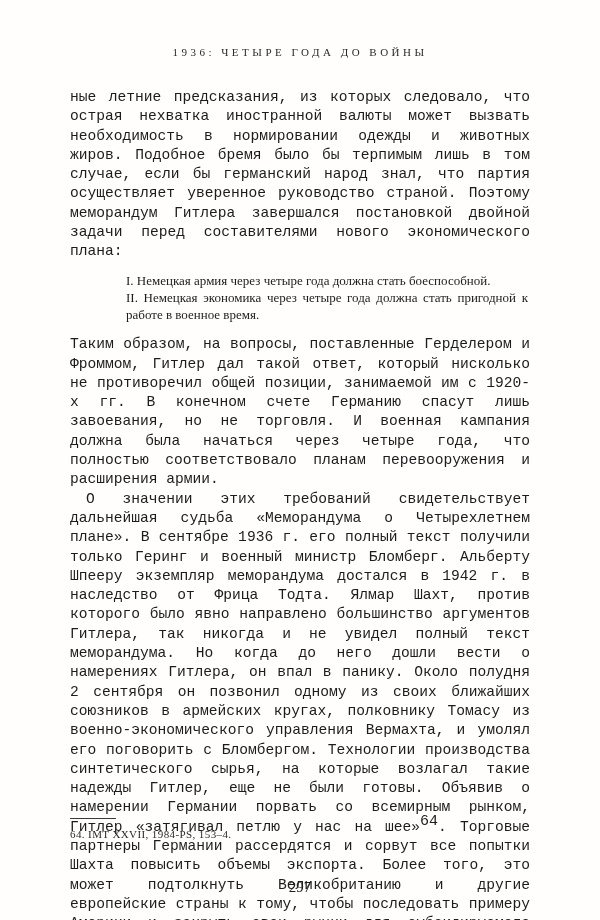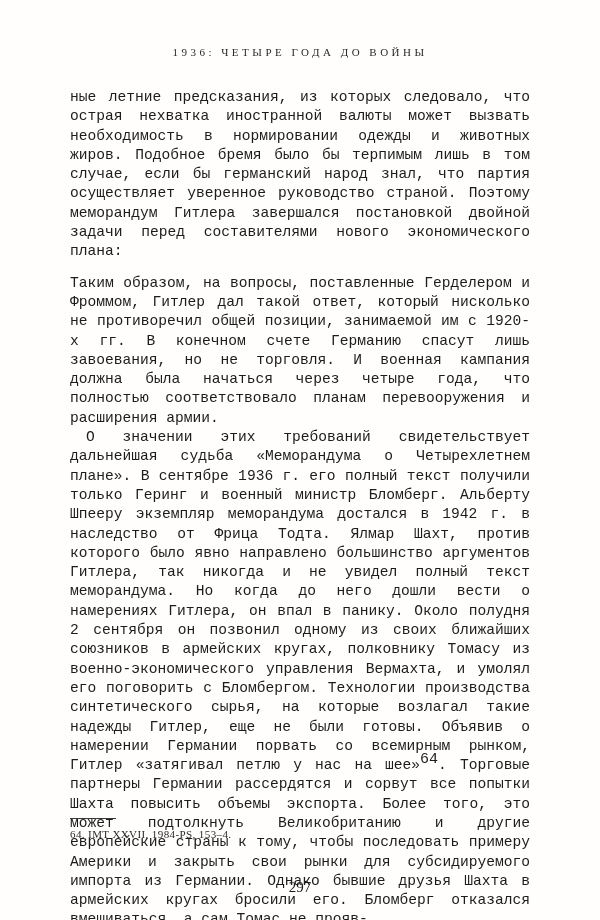--- a/index.html
+++ b/index.html
@@ -78,20 +78,22 @@
 
 <div class="page">
 
   <div class="running-head">1936: ЧЕТЫРЕ ГОДА ДО ВОЙНЫ</div>
 
   <div class="body-text">
 
     <p class="para">ные летние предсказания, из которых следовало, что острая нехватка иностранной валюты может вызвать необходимость в нормировании одежды и животных жиров. Подобное бремя было бы терпимым лишь в том случае, если бы германский народ знал, что партия осуществляет уверенное руководство страной. Поэтому меморандум Гитлера завершался постановкой двойной задачи перед составителями нового экономического плана:</p>
 
     <div class="blockquote">
+      <p class="bq-item">I. Немецкая армия через четыре года должна стать боеспособной.</p>
+      <p class="bq-item">II. Немецкая экономика через четыре года должна стать пригодной к работе в военное время.</p>
     </div>
 
     <p class="para">Таким образом, на вопросы, поставленные Герделером и Фроммом, Гитлер дал такой ответ, который нисколько не противоречил общей позиции, занимаемой им с 1920-х гг. В конечном счете Германию спасут лишь завоевания, но не торговля. И военная кампания должна была начаться через четыре года, что полностью соответствовало планам перевооружения и расширения армии.</p>
 
     <p class="para indent"><span>О значении этих требований свидетельствует дальнейшая судьба «Меморандума о Четырехлетнем плане». В сентябре 1936 г. его полный текст получили только Геринг и военный министр Бломберг. Альберту Шпееру экземпляр меморандума достался в 1942 г. в наследство от Фрица Тодта. Ялмар Шахт, против которого было явно направлено большинство аргументов Гитлера, так никогда и не увидел полный текст меморандума. Но когда до него дошли вести о намерениях Гитлера, он впал в панику. Около полудня 2 сентября он позвонил одному из своих ближайших союзников в армейских кругах, полковнику Томасу из военно-экономического управления Вермахта, и умолял его поговорить с Бломбергом. Технологии производства синтетического сырья, на которые возлагал такие надежды Гитлер, еще не были готовы. Объявив о намерении Германии порвать со всемирным рынком, Гитлер «затягивал петлю у нас на шее»</span><sup>64</sup><span>. Торговые партнеры Германии рассердятся и сорвут все попытки Шахта повысить объемы экспорта. Более того, это может подтолкнуть Великобританию и другие европейские страны к тому, чтобы последовать примеру Америки и закрыть свои рынки для субсидируемого импорта из Германии. Однако бывшие друзья Шахта в армейских кругах бросили его. Бломберг отказался вмешиваться, а сам Томас не прояв-</span></p>
 
   </div>
 
   <div class="footnote-block">
     <div class="footnote-rule"></div>

